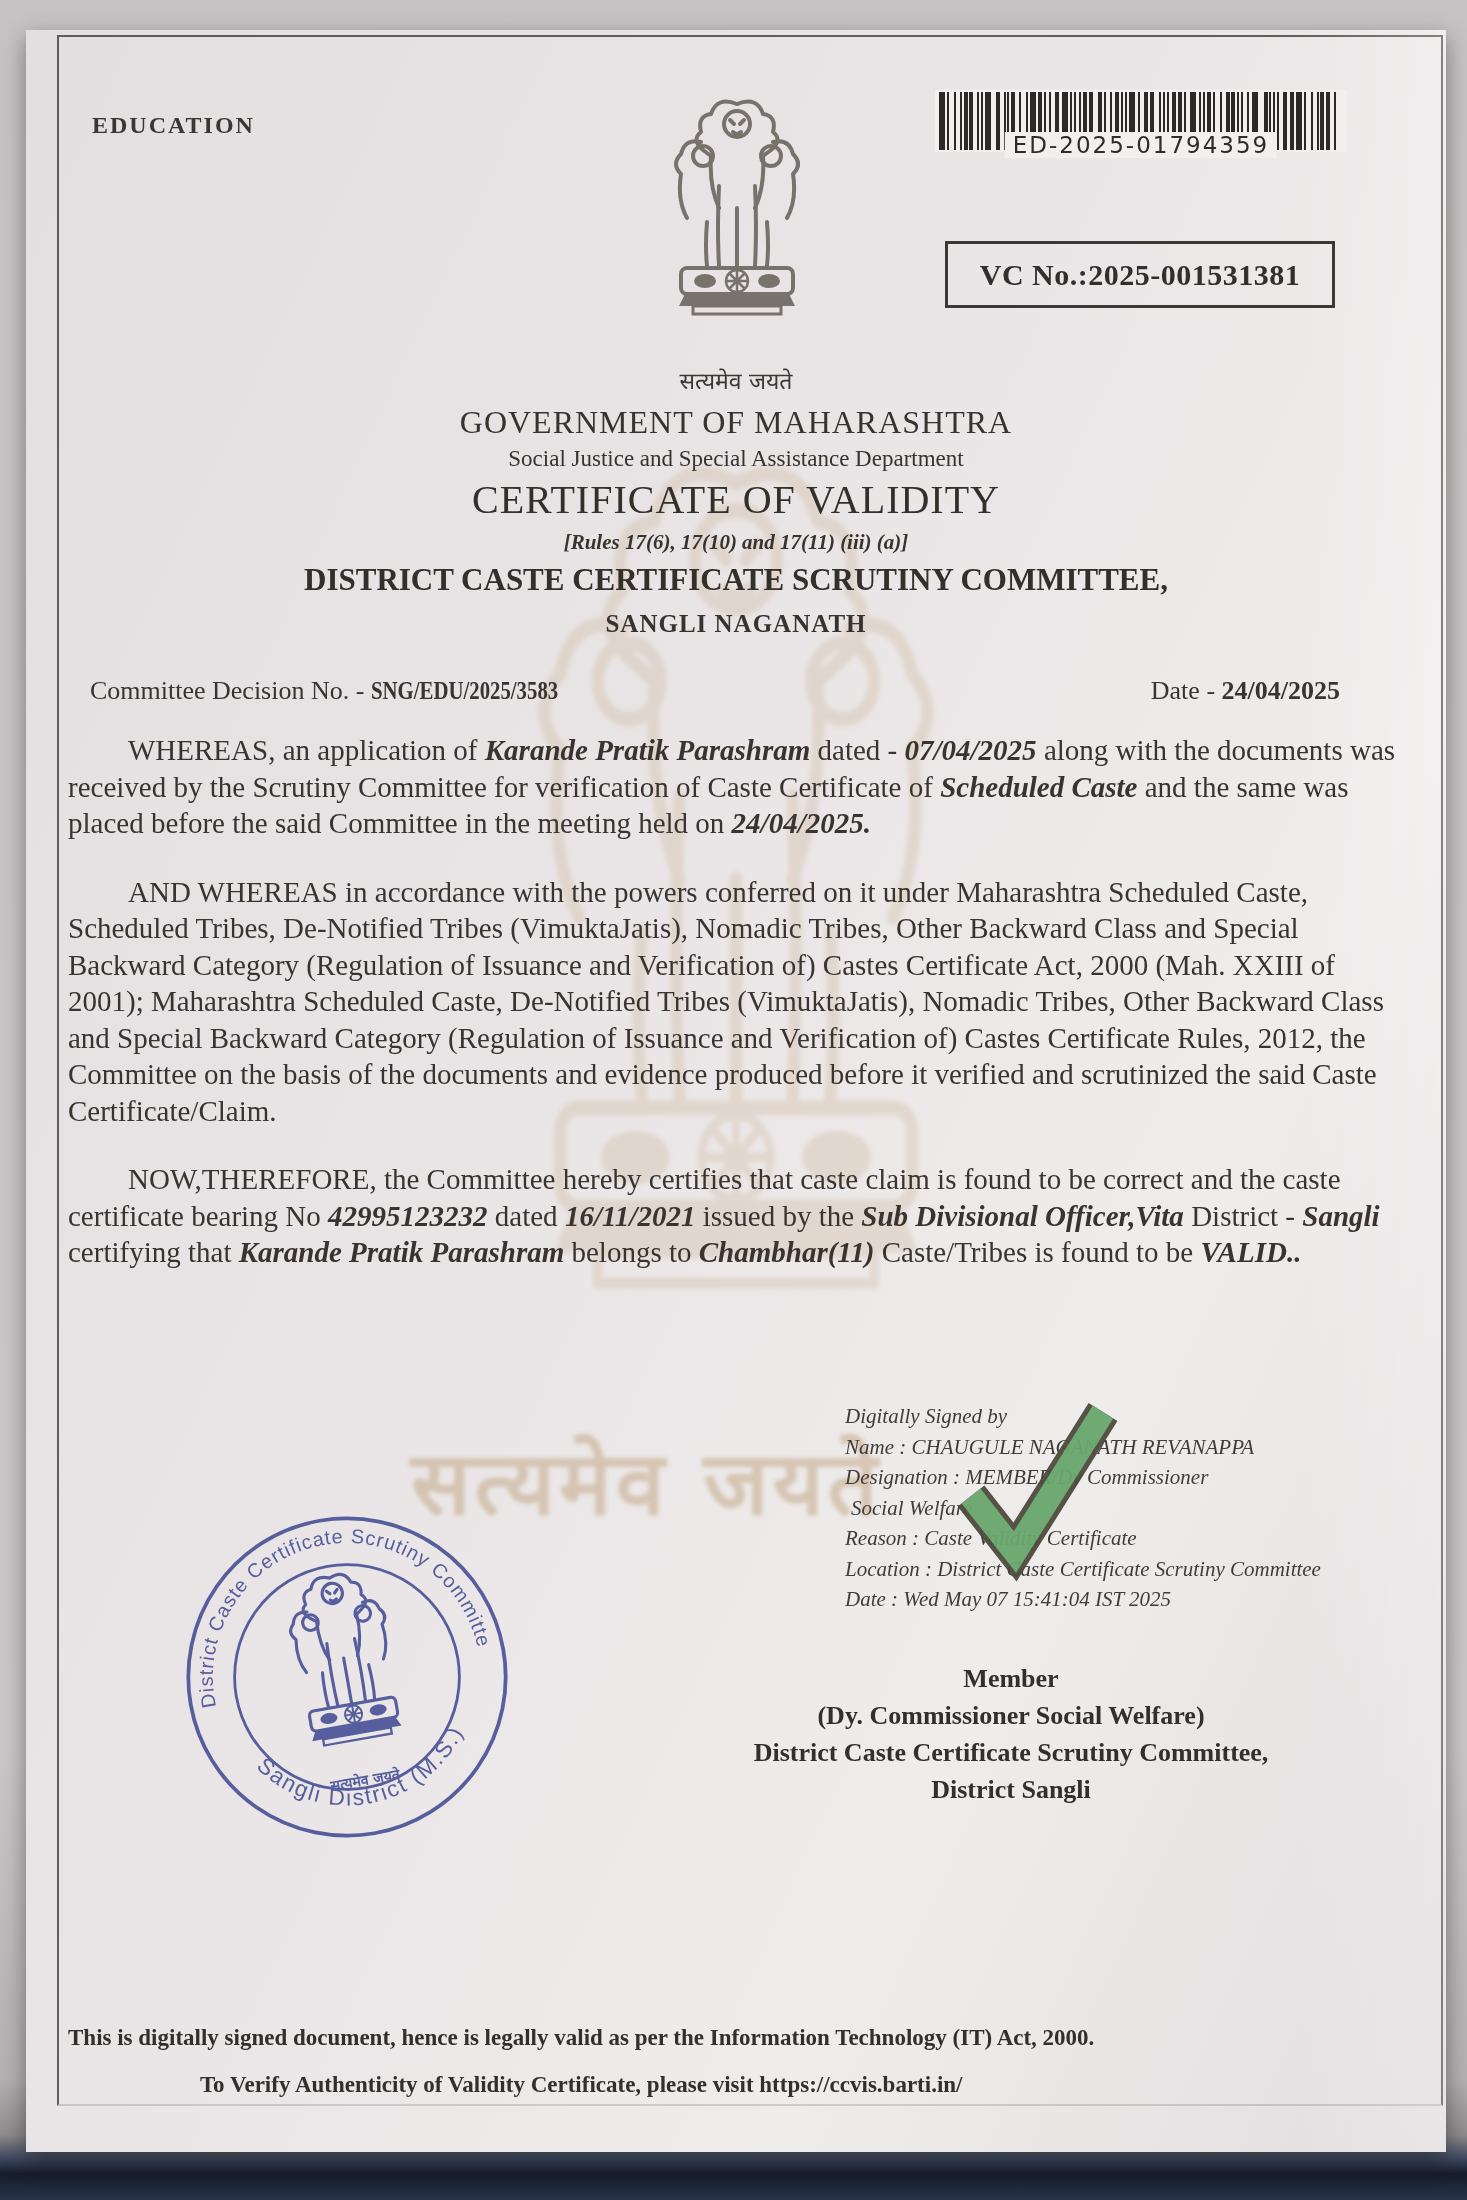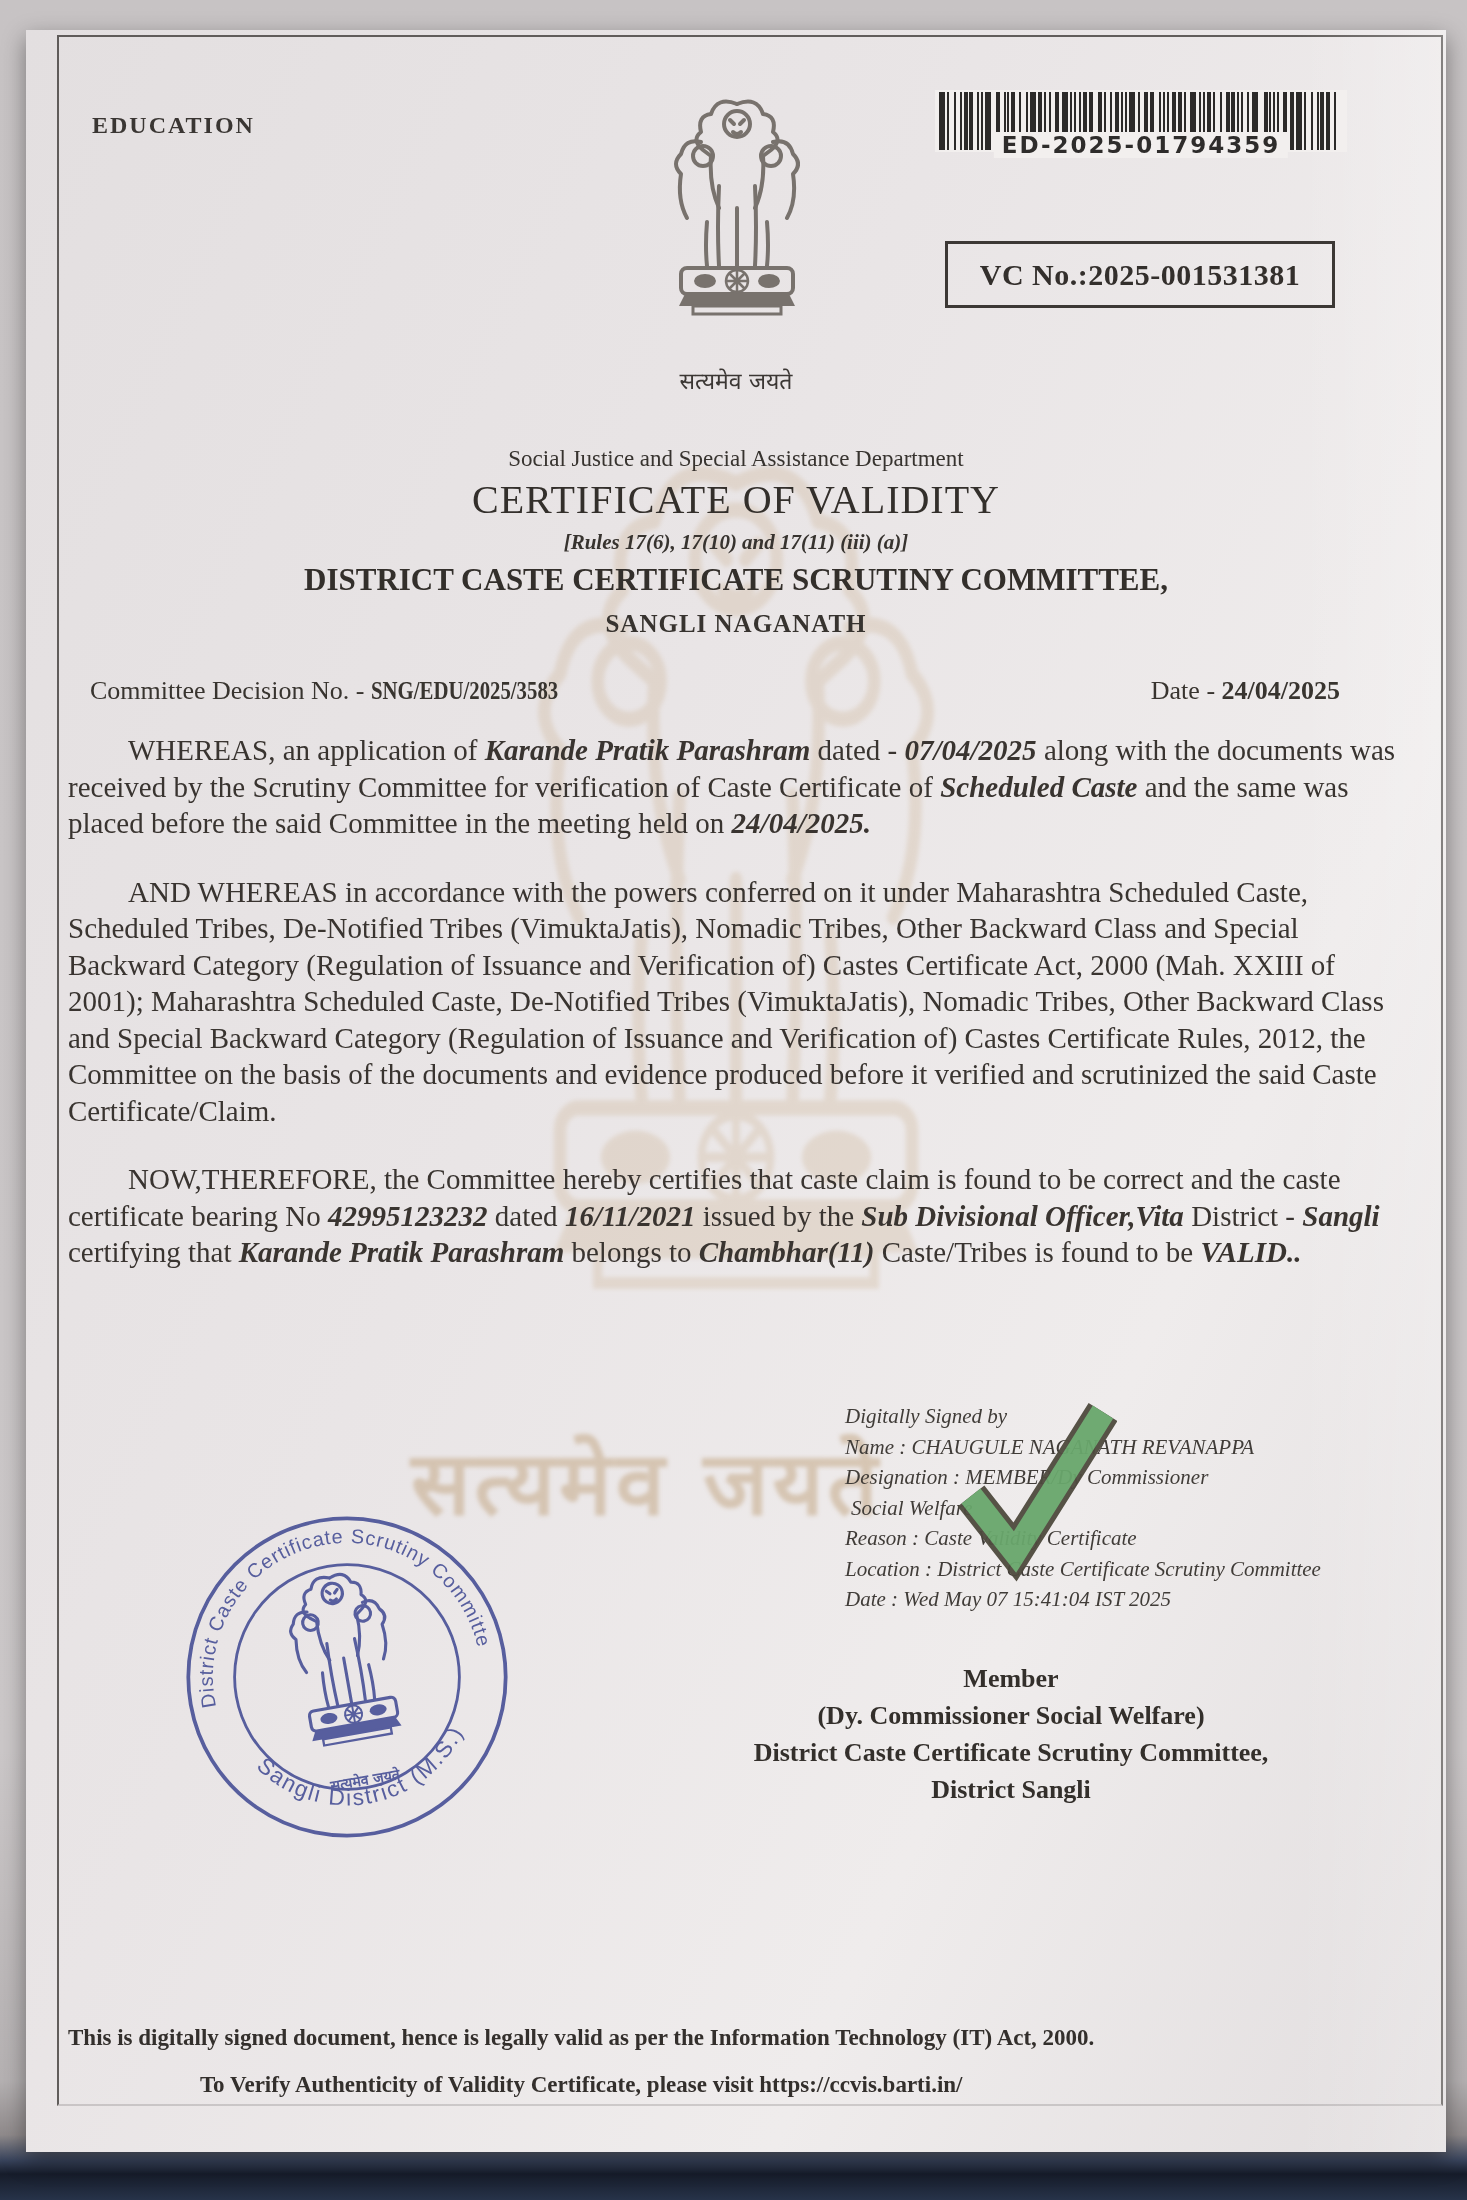--- a/index.html
+++ b/index.html
@@ -36,21 +36,21 @@
   .dept{top:416px;font-size:23px;}
   .title{top:446px;font-size:40px;font-weight:normal;letter-spacing:1px;color:#332f2b;}
   .rules{top:500px;font-size:21px;font-weight:bold;font-style:italic;}
   .committee{top:532px;font-size:31px;font-weight:bold;color:#332f2b;}
   .sangli{top:580px;font-size:25px;font-weight:bold;letter-spacing:1px;}
 
   .barcode{position:absolute;left:909px;top:60px;width:412px;height:62px;}
   .barcode-bars{position:absolute;inset:0;background:#f2efee;display:flex;align-items:stretch;overflow:hidden;padding:2px 4px;}
   .bar{background:#2c2a29;flex:none;}
   .barcode-label{position:absolute;left:50%;bottom:-6px;transform:translateX(-50%);
-    background:#f2efee;padding:0 8px;font-family:"DejaVu Sans",sans-serif;font-weight:bold;
+    background:#f2efee;padding:0 8px;font-family:"DejaVu Sans",sans-serif;font-weight:normal;
     font-size:23px;letter-spacing:2px;color:#2e2c2b;white-space:nowrap;}
 
   .vc-box{position:absolute;left:919px;top:211px;width:390px;height:67px;border:3px solid #3c3835;
     display:flex;align-items:center;justify-content:center;font-size:30px;font-weight:bold;
     letter-spacing:.5px;color:#332f2c;box-sizing:border-box;}
 
   .decision-row{position:absolute;left:64px;right:106px;top:646px;font-size:26px;color:#38342f;
     display:flex;justify-content:space-between;align-items:center;}
   .cond{display:inline-block;transform:scaleX(.8);transform-origin:0 50%;font-weight:bold;}
   .bold{font-weight:bold;}
@@ -199,20 +199,21 @@
           <div class="bar" style="width: 4px; margin-right: 1.8px;"></div>
           <div class="bar" style="width: 4px; margin-right: 3.6px;"></div>
           <div class="bar" style="width: 2px; margin-right: 1.8px;"></div>
         </div>
       <div class="barcode-label">ED-2025-01794359</div>
     </div>
 
     <div class="vc-box">VC No.:2025-001531381</div>
 
     <div class="cline motto-top">सत्यमेव जयते</div>
+    <div class="cline gov">GOVERNMENT OF MAHARASHTRA</div>
     <div class="cline dept">Social Justice and Special Assistance Department</div>
     <div class="cline title">CERTIFICATE OF VALIDITY</div>
     <div class="cline rules">[Rules 17(6), 17(10) and 17(11) (iii) (a)]</div>
     <div class="cline committee">DISTRICT CASTE CERTIFICATE SCRUTINY COMMITTEE,</div>
     <div class="cline sangli">SANGLI NAGANATH</div>
 
     <div class="decision-row">
       <span>
         <span>Committee Decision No. -</span>
         <span class="cond">SNG/EDU/2025/3583</span>

